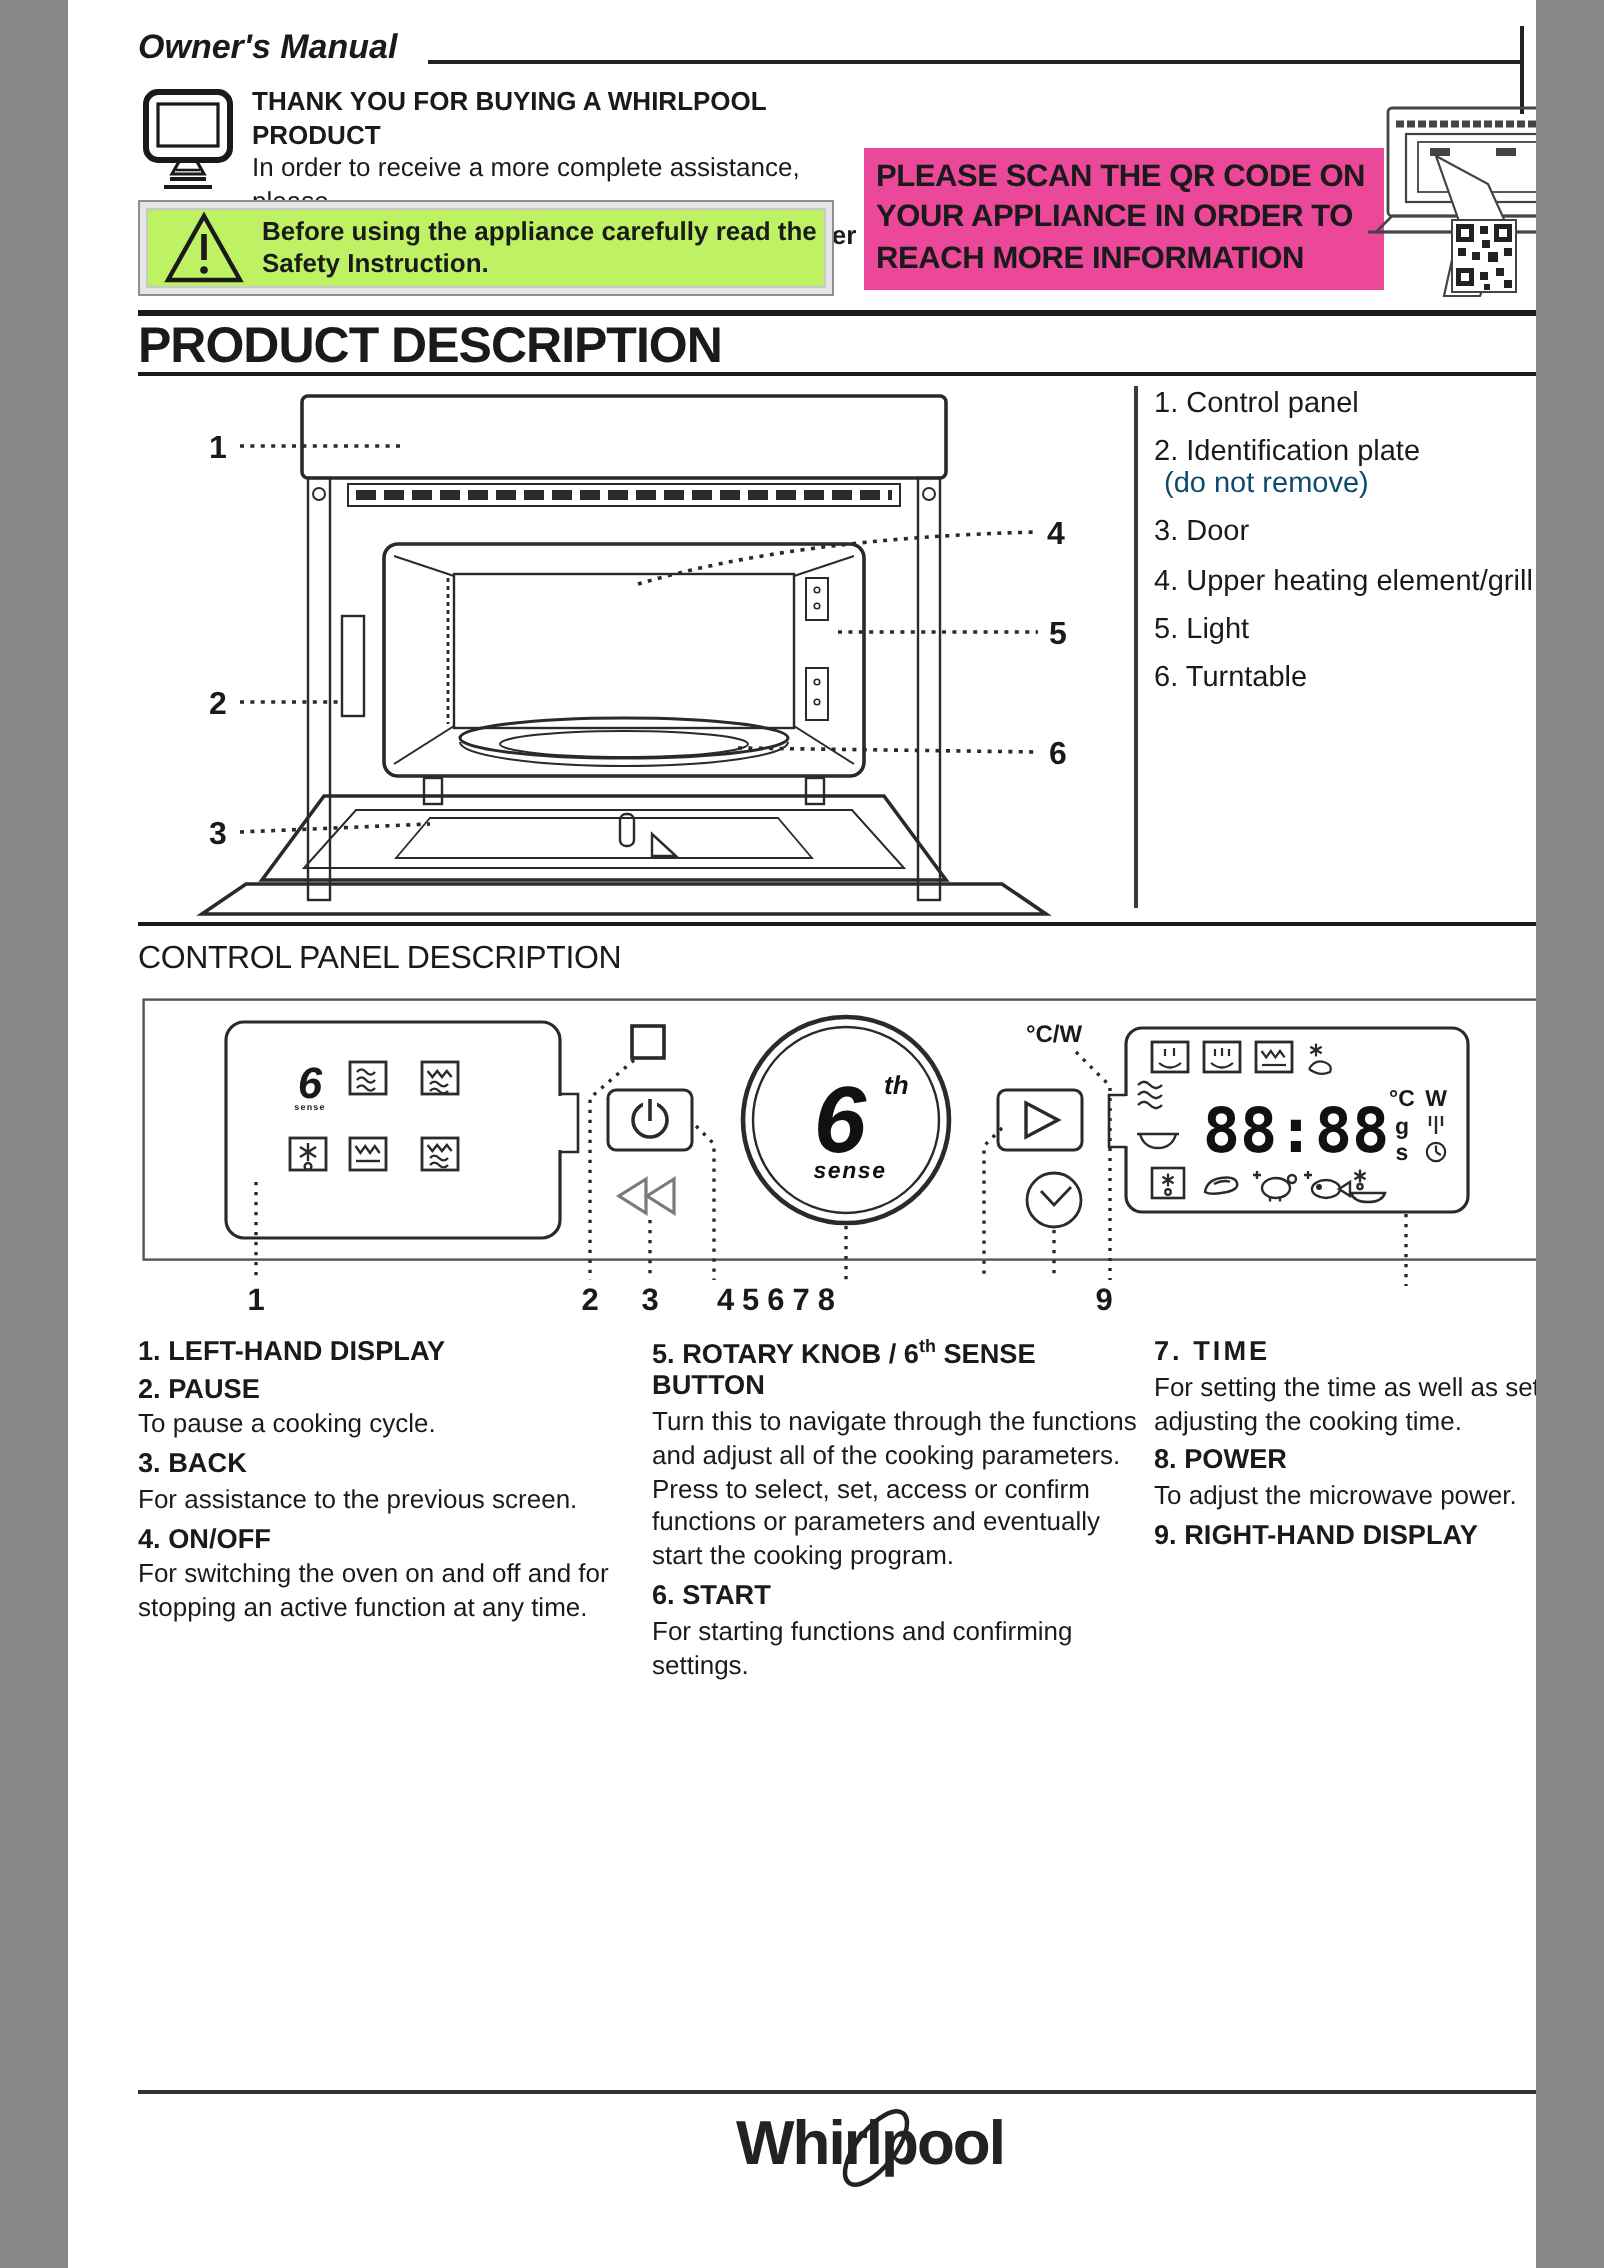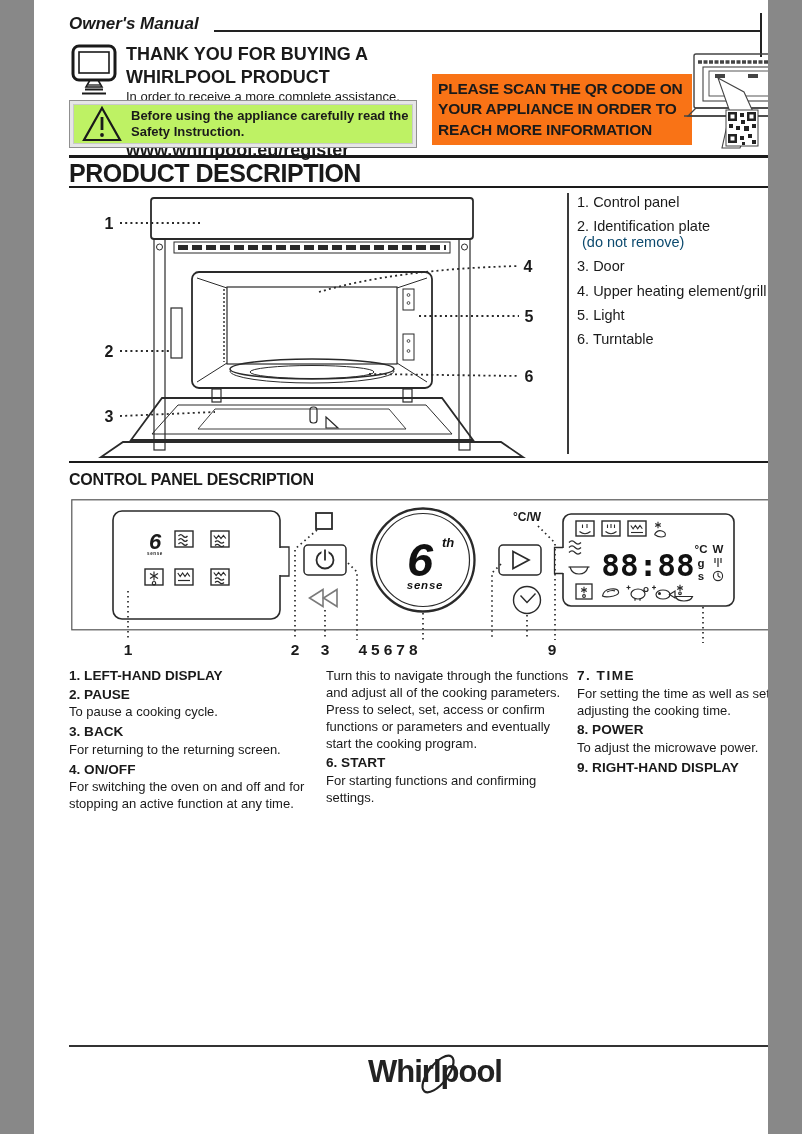--- a/index.html
+++ b/index.html
@@ -9,35 +9,35 @@
     font-family:"Liberation Sans",sans-serif;overflow:hidden;
   }
   .abs{position:absolute;}
   
   .doc-title{left:35px;top:14px;font-size:17px;font-weight:bold;font-style:italic;}
   .header-rule{left:180px;top:30px;width:547px;height:2px;background:#222;}
   .header-bar{left:726px;top:13px;width:2px;height:44px;background:#222;}
   .lang{left:741px;top:13px;font-size:28px;font-weight:bold;letter-spacing:.5px;}
   
   .thanks{left:92px;top:43px;width:312px;font-size:13px;line-height:1.28;}
-  .thanks b{font-size:18px;}
+  .thanks b{font-size:13px;}
   .warning-box{left:35px;top:100px;width:346px;height:46px;background:#e6e6e6;border:1px solid #8f8f8f;}
   .warning-inner{position:absolute;left:3px;top:3px;right:3px;bottom:3px;border:1px solid #c9c9c9;background:#bef264;display:flex;align-items:center;}
   .warning-text{font-size:13px;font-weight:bold;line-height:1.2;width:292px;margin-left:8px;}
-  .qr-note{left:398px;top:74px;width:248px;background:#f97316;padding:5px 6px;font-size:15.5px;font-weight:bold;line-height:1.32;letter-spacing:-0.2px;}
+  .qr-note{left:398px;top:74px;width:248px;background:#ec4899;padding:5px 6px;font-size:15.5px;font-weight:bold;line-height:1.32;letter-spacing:-0.2px;}
   .rule-thick{left:35px;top:155px;width:750px;height:3px;background:#1a1a1a;}
   .h1{left:35px;top:159px;font-size:25px;font-weight:bold;letter-spacing:-0.5px;}
   .rule-h1{left:35px;top:186px;width:750px;height:2px;background:#1a1a1a;}
   
   .parts-divider{left:533px;top:193px;width:1.5px;height:261px;background:#3a3a3a;}
   .parts-list{left:543px;top:193px;width:245px;font-size:14.5px;line-height:1.32;}
   .part{margin-bottom:5px;}
   .part-note{color:#0c4a6e;margin:-3px 0 5px 5px;}
   .rule-mid{left:35px;top:461px;width:750px;height:2px;background:#1a1a1a;}
-  .h2{left:35px;top:471px;font-size:16px;font-weight:bold;letter-spacing:-0.2px;}
+  .h2{left:35px;top:471px;font-size:16px;font-weight:normal;letter-spacing:-0.2px;}
   
   .col{top:668px;font-size:13px;line-height:1.3;}
   .col1{left:35px;width:252px;}
   .col2{left:292px;width:244px;}
   .col3{left:543px;width:244px;}
   .col h3{margin:3px 0 2px 0;font-size:13.6px;line-height:1.15;}
   .col h3.first{margin-top:0;}
   .col h3.wide{letter-spacing:1.5px;}
   .col p{margin:0 0 1px 0;}
   .col sup{font-size:9px;}
@@ -383,26 +383,27 @@
       <text x="319" y="156" letter-spacing="4">45678</text>
       <text x="481" y="156">9</text>
     </g>
   </svg>
 
   <div class="abs col col1">
     <h3 class="first">1. LEFT-HAND DISPLAY</h3>
     <h3>2. PAUSE</h3>
     <p>To pause a cooking cycle.</p>
     <h3>3. BACK</h3>
-    <p>For returning to the returning screen.</p>
+    <p>For assistance to the previous screen.</p>
     <h3>4. ON/OFF</h3>
     <p>For switching the oven on and off and for stopping an active function at any time.</p>
   </div>
 
   <div class="abs col col2">
+    <h3 class="first"><span>5. ROTARY KNOB / 6</span><sup>th</sup><span> SENSE BUTTON</span></h3>
     <p>Turn this to navigate through the functions and adjust all of the cooking parameters. Press to select, set, access or confirm functions or parameters and eventually start the cooking program.</p>
     <h3>6. START</h3>
     <p>For starting functions and confirming settings.</p>
   </div>
 
   <div class="abs col col3">
     <h3 class="first wide">7. TIME</h3>
     <p>For setting the time as well as setting or adjusting the cooking time.</p>
     <h3>8. POWER</h3>
     <p>To adjust the microwave power.</p>

